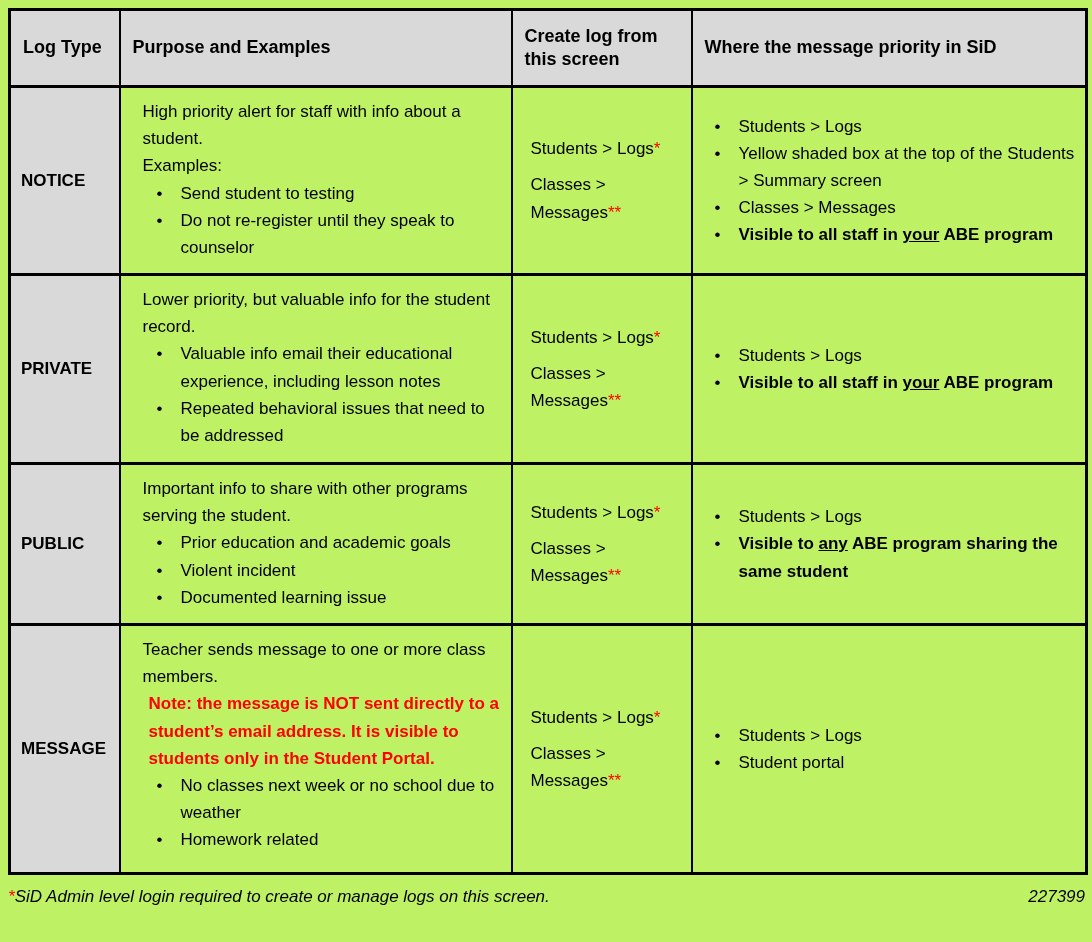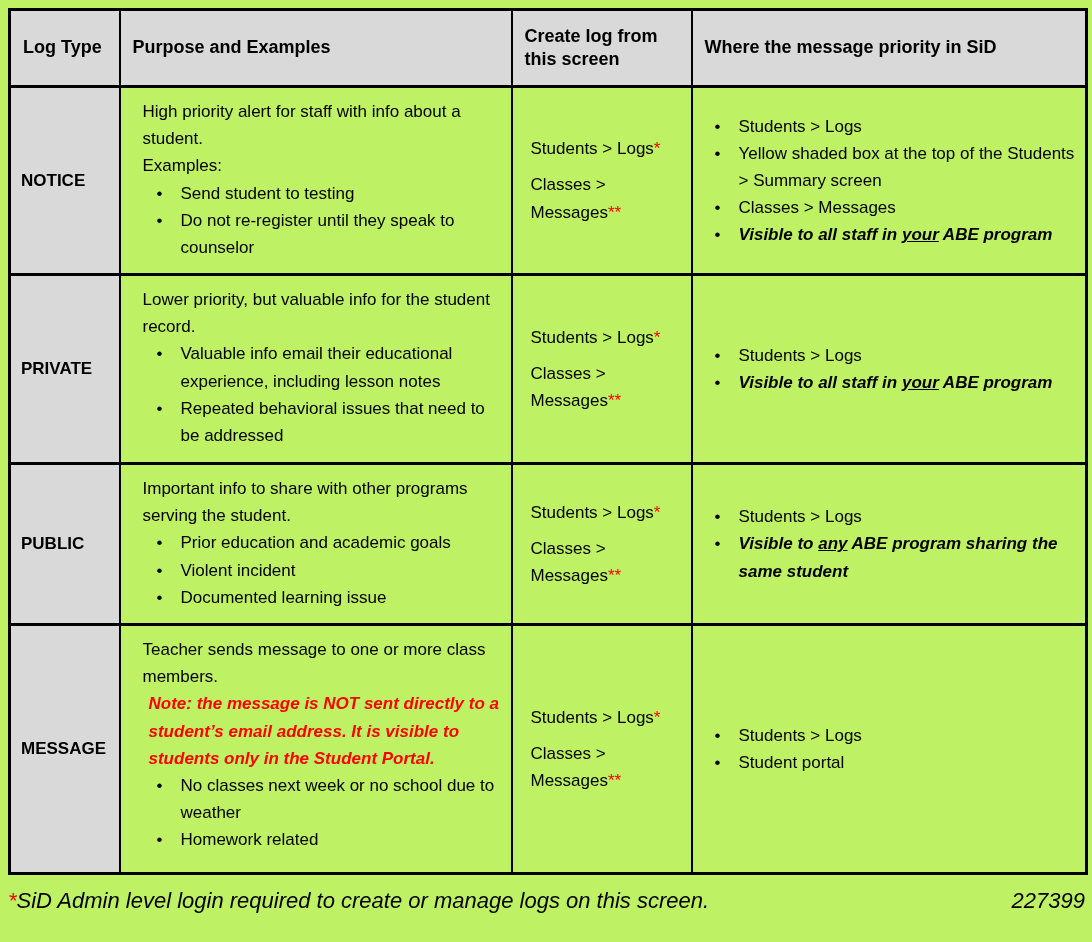--- a/index.html
+++ b/index.html
@@ -38,27 +38,27 @@
   td.cell-where{vertical-align:middle;padding:4px 6px 4px 8px;}
 
   .cell-purpose p,.cell-create p{margin:0;}
   .cell-create p + p{margin-top:9px;}
 
   ul.bullets{margin:0;padding:0 0 0 10px;list-style:none;}
   ul.bullets li{position:relative;padding-left:28px;margin:0;}
   ul.bullets li::before{content:"\2022";position:absolute;left:4px;top:0;}
 
   .red{color:#ff0000;}
-  .bi{font-weight:bold;font-style:italic;}
+  .bi{font-weight:bold;}
   .u{text-decoration:underline;}
   p.note{padding-left:6px;}
 
   .footnotes{
     position:absolute;left:8px;top:883px;width:1077px;
-    font-size:22px;font-style:italic;line-height:1.68;
+    font-size:17px;font-style:italic;line-height:1.68;
   }
   .footnote-line{display:flex;justify-content:space-between;align-items:baseline;}
   .footnote-line .marker{color:#ff0000;}
   .doc-number{font-style:italic;}
 </style>
 </head>
 <body>
 
 <div class="page">
 

